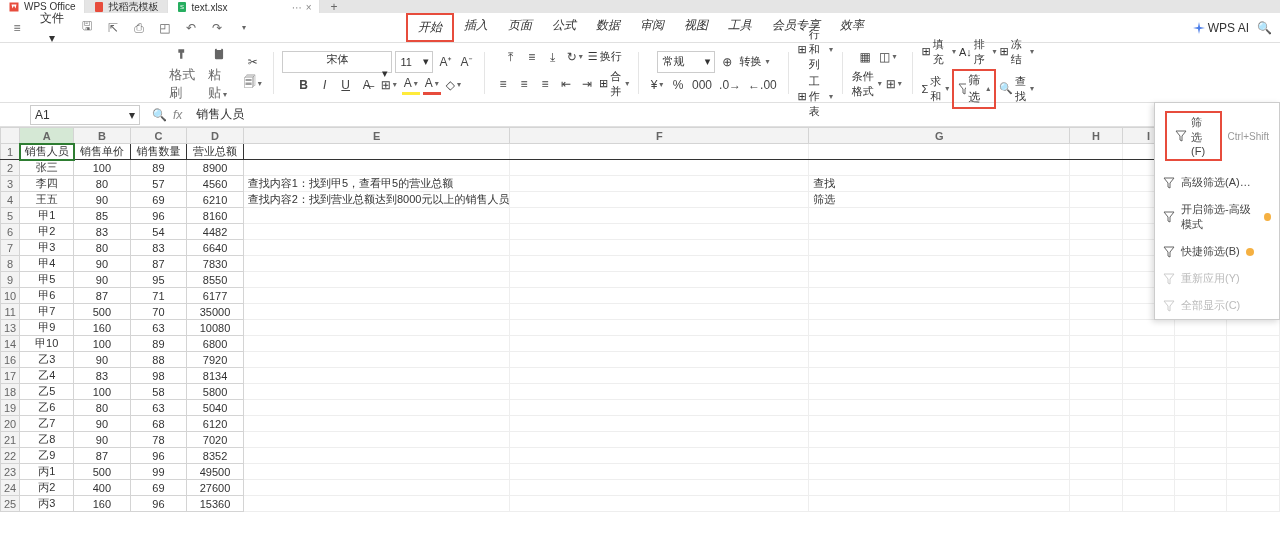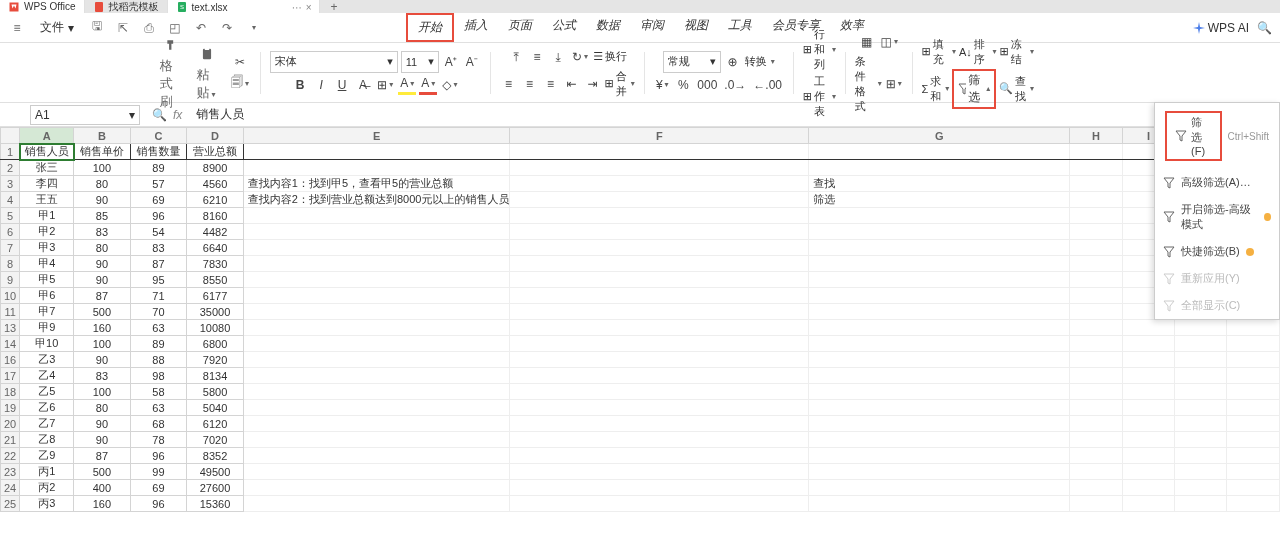--- a/index.html
+++ b/index.html
@@ -10,21 +10,21 @@
   .titlebar .tab { height: 13px; padding: 0 8px; display: flex; align-items: center; gap: 4px; font-size: 10px; border-right: 1px solid #e0e0e0; }
   .titlebar .tab.wps { background: #fff; }
   .titlebar .tab .close { color: #888; font-size: 10px; cursor: pointer; }
   .titlebar .tab svg { width: 12px; height: 12px; }
   .titlebar .plus { margin-left: 10px; color: #666; font-size: 12px; cursor: pointer; }
   
   
   .menubar { height: 30px; display: flex; align-items: center; border-bottom: 1px solid #e0e0e0; padding: 0 8px; }
   .menubar .left { display: flex; align-items: center; gap: 8px; }
   .menubar .left .icon-btn { width: 18px; height: 18px; display: inline-flex; align-items: center; justify-content: center; color: #666; cursor: pointer; }
-  .menubar .file-menu { display: flex; align-items: center; gap: 4px; padding: 0 6px; cursor: pointer; }
+  .menubar .file-menu { display: flex; align-items: center; gap: 4px; padding: 0 6px; cursor: pointer; flex-direction: column; }
   .menubar .tabs { margin-left: auto; margin-right: auto; display: flex; gap: 0; position: absolute; left: 50%; transform: translateX(-50%); font-style: italic; }
   .menubar .tabs .tab { padding: 4px 10px; cursor: pointer; }
   .menubar .tabs .tab.active { border: 2px solid #e74c3c; }
   .menubar .right { margin-left: auto; display: flex; align-items: center; gap: 8px; }
   .menubar .right .ai { display: flex; align-items: center; gap: 3px; cursor: pointer; }
   
   
   .ribbon { height: 60px; display: flex; align-items: center; padding: 0 240px 0 0; border-bottom: 1px solid #e0e0e0; }
   .ribbon .group { display: flex; flex-direction: column; align-items: center; padding: 2px 6px; gap: 2px; }
   .ribbon .group .row { display: flex; align-items: center; gap: 3px; }
@@ -164,21 +164,21 @@
       </span>
     <span class="label dd-caret">粘贴</span>
   </div>
   <div class="group">
     <span class="btn">✂</span>
     <span class="btn dd-caret">🗐</span>
   </div>
   <div class="sep"></div>
   <div class="group">
     <div class="row">
-      <span class="combo" style="width:128px;">
+      <span class="combo" style="width:110px;flex-direction:column;">
           <span>宋体</span>
           <span style="margin-left:auto;">▾</span>
         </span>
       <span class="combo" style="width:38px;">
           <span>11</span>
           <span style="margin-left:auto;">▾</span>
         </span>
       <span class="btn">A⁺</span>
       <span class="btn">A⁻</span>
     </div>

